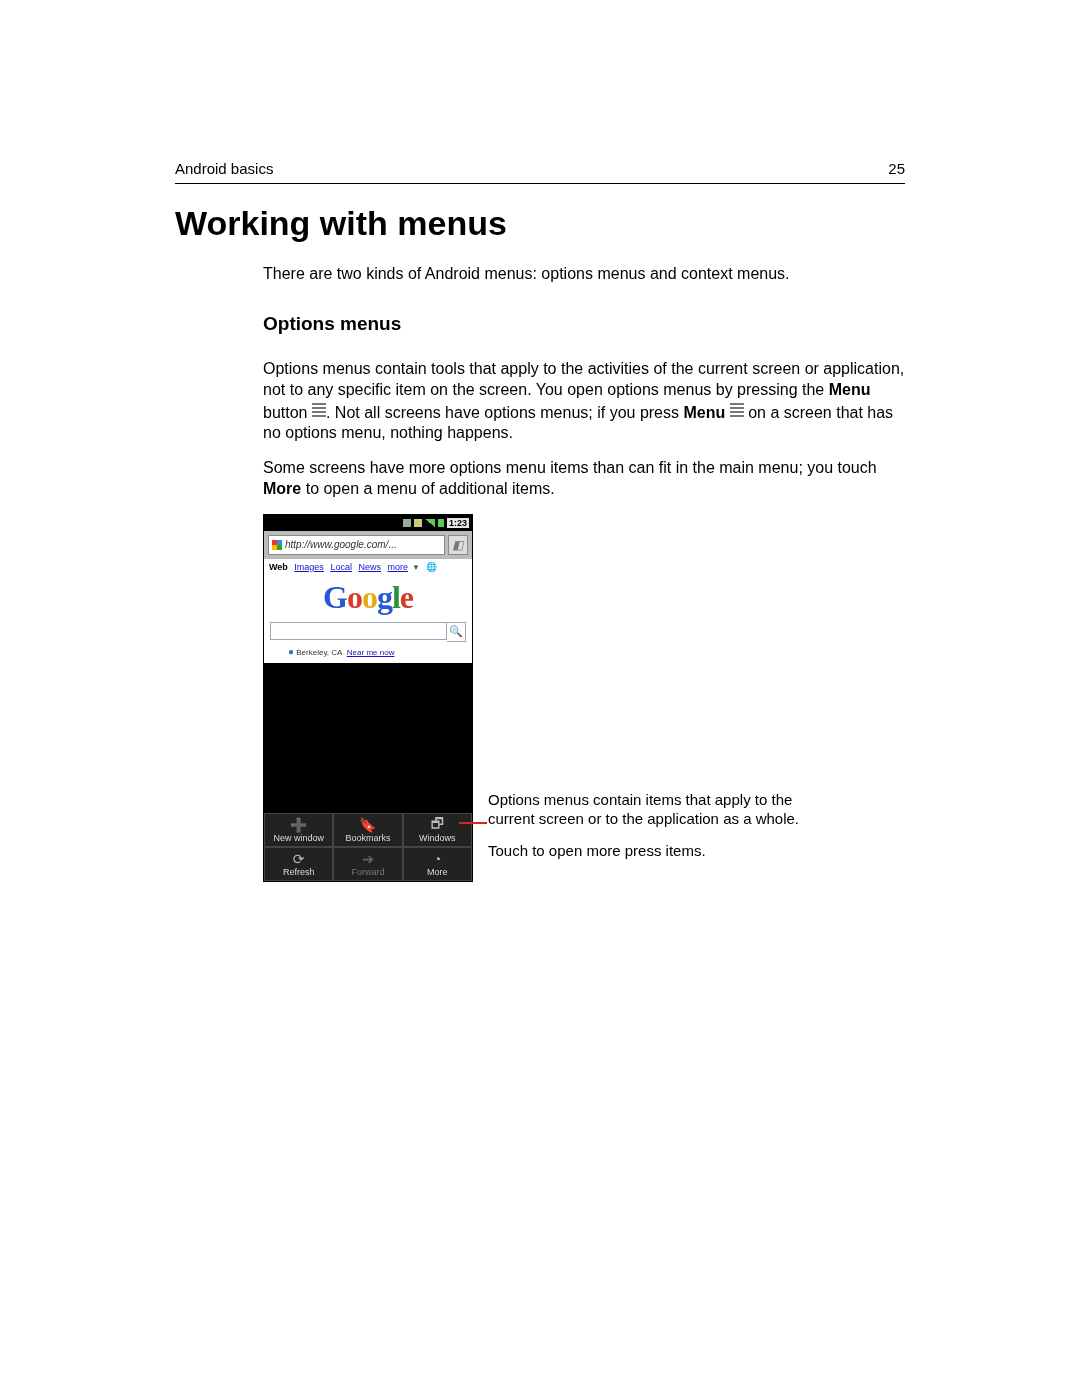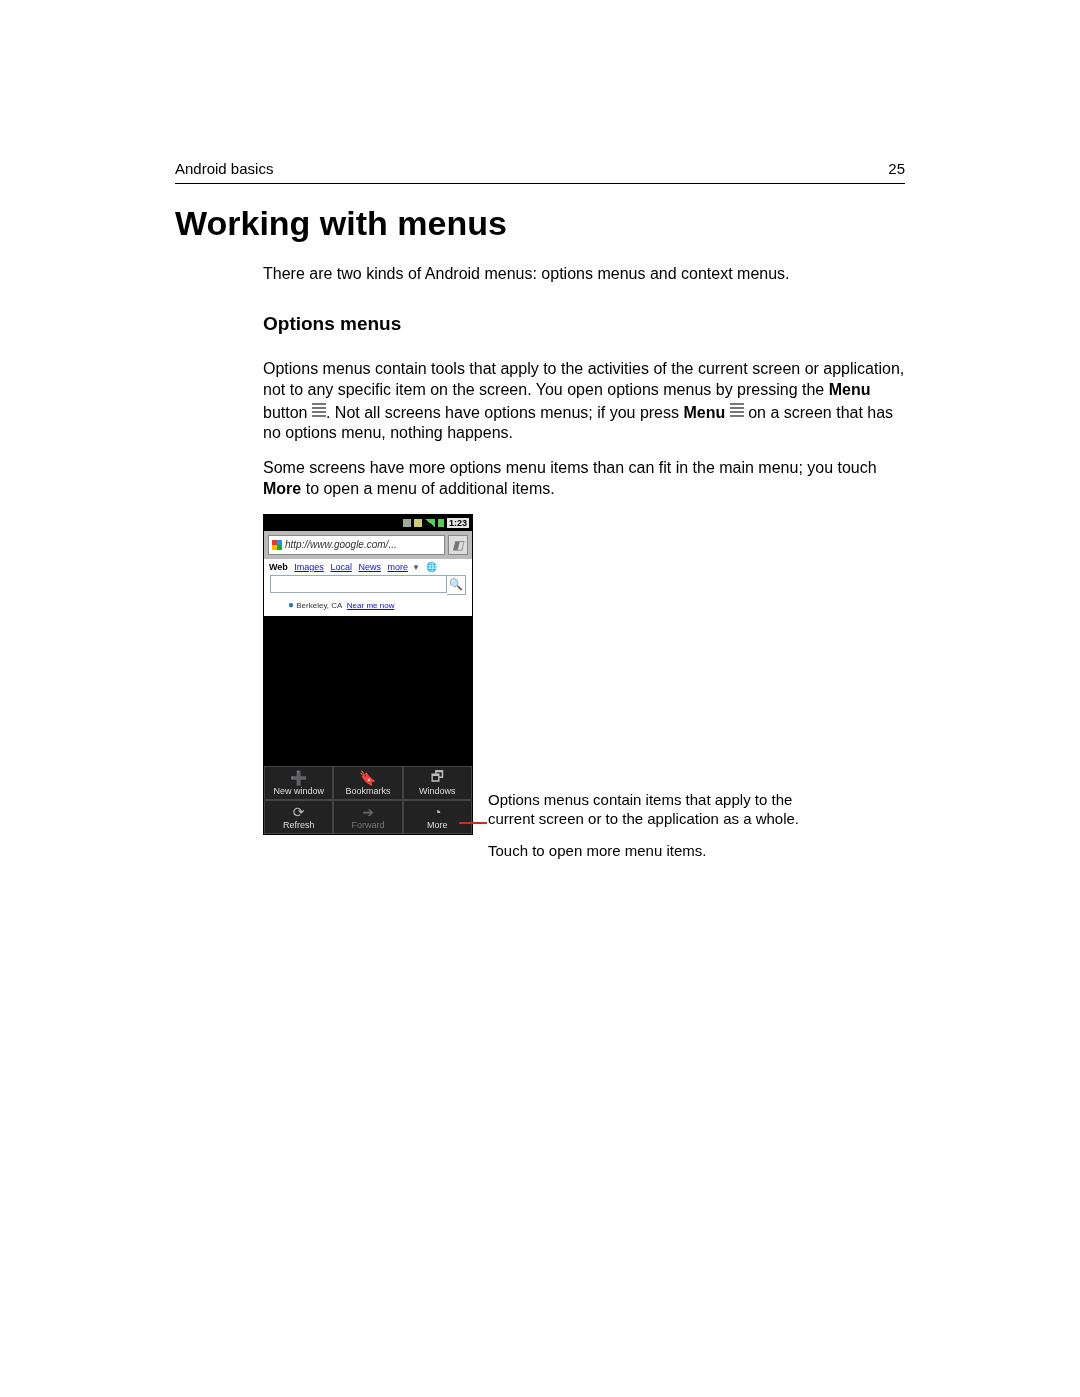--- a/index.html
+++ b/index.html
@@ -240,20 +240,23 @@
         <div class="bm-btn">◧</div>
       </div>
       <div class="gnav">
         <span class="sel">Web</span>
         <span>Images</span>
         <span>Local</span>
         <span>News</span>
         <span>more</span><span class="arrow">▼</span>
         <span style="text-decoration:none;">🌐</span>
       </div>
+      <div class="glogo">
+        <span class="b">G</span><span class="r">o</span><span class="y">o</span><span class="b">g</span><span class="g">l</span><span class="r">e</span>
+      </div>
       <div class="gsearch">
         <div class="sf"></div>
         <div class="sb">🔍</div>
       </div>
       <div class="gloc">
         <span class="dot">●</span>
         <span>Berkeley, CA</span>&nbsp;
         <a>Near me now</a>
       </div>
       <div class="phone-body"></div>
@@ -280,19 +283,19 @@
         </div>
         <div class="opt">
           <div class="ic">◔</div>
           <div>More</div>
         </div>
       </div>
     </div>
 
     <div class="callouts">
       <div class="c1">Options menus contain items that apply to the current screen or to the application as a whole.</div>
-      <div>Touch to open more menu items.</div>
+      <div>Touch to open more press items.</div>
     </div>
     <div class="pointer"></div>
   </div>
 
 
 </div>
 
 </body></html>

